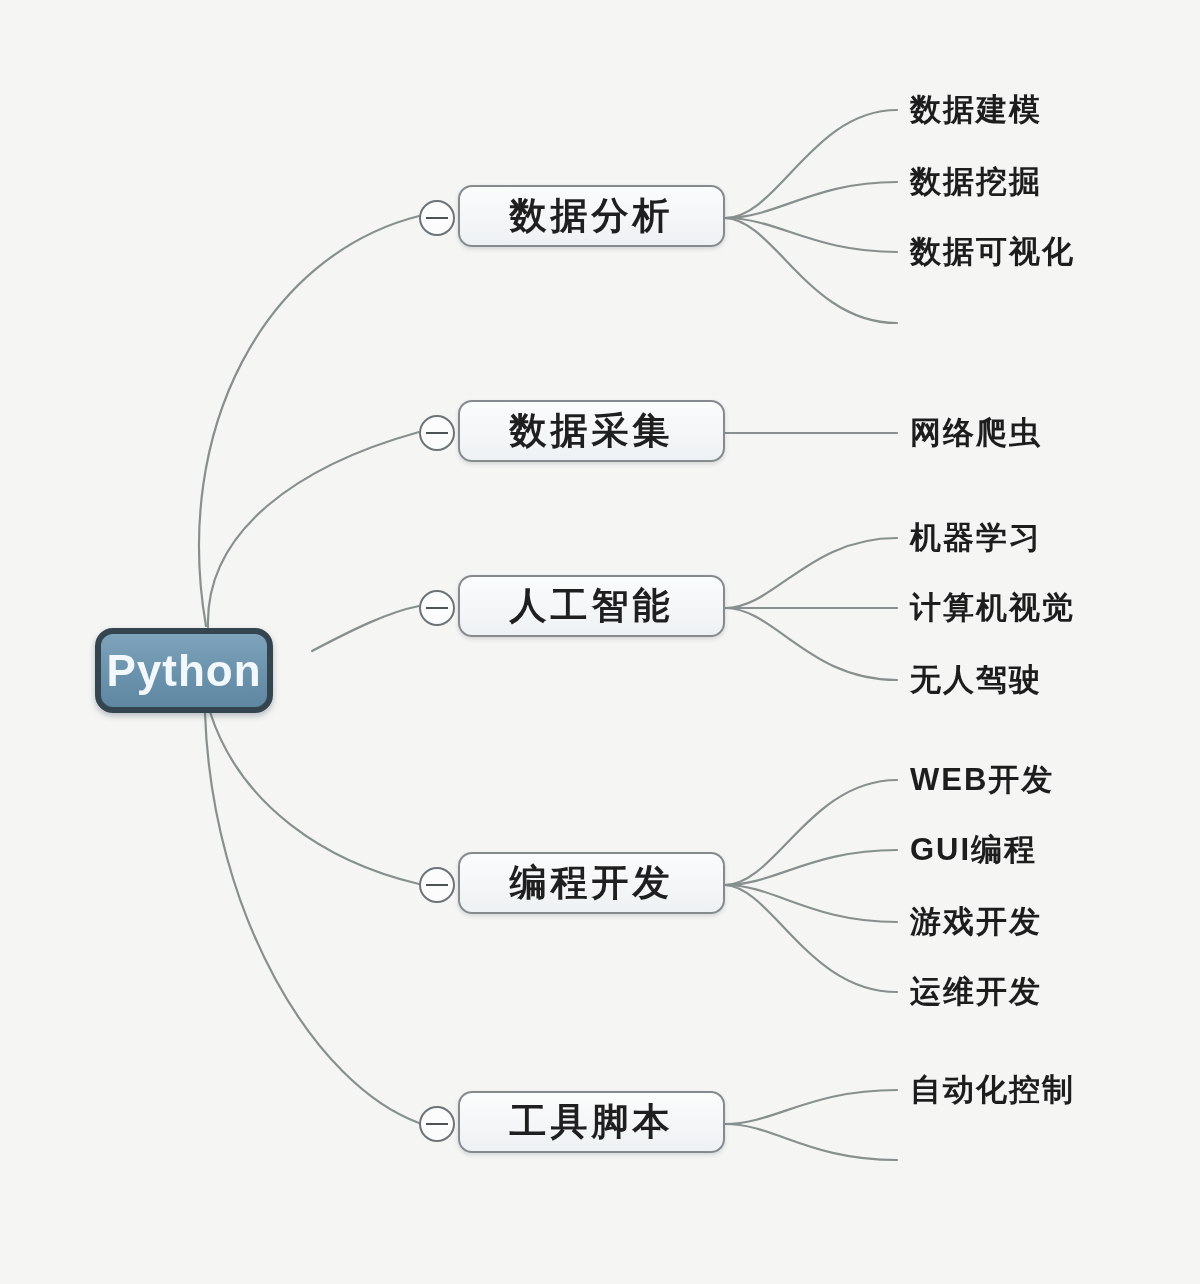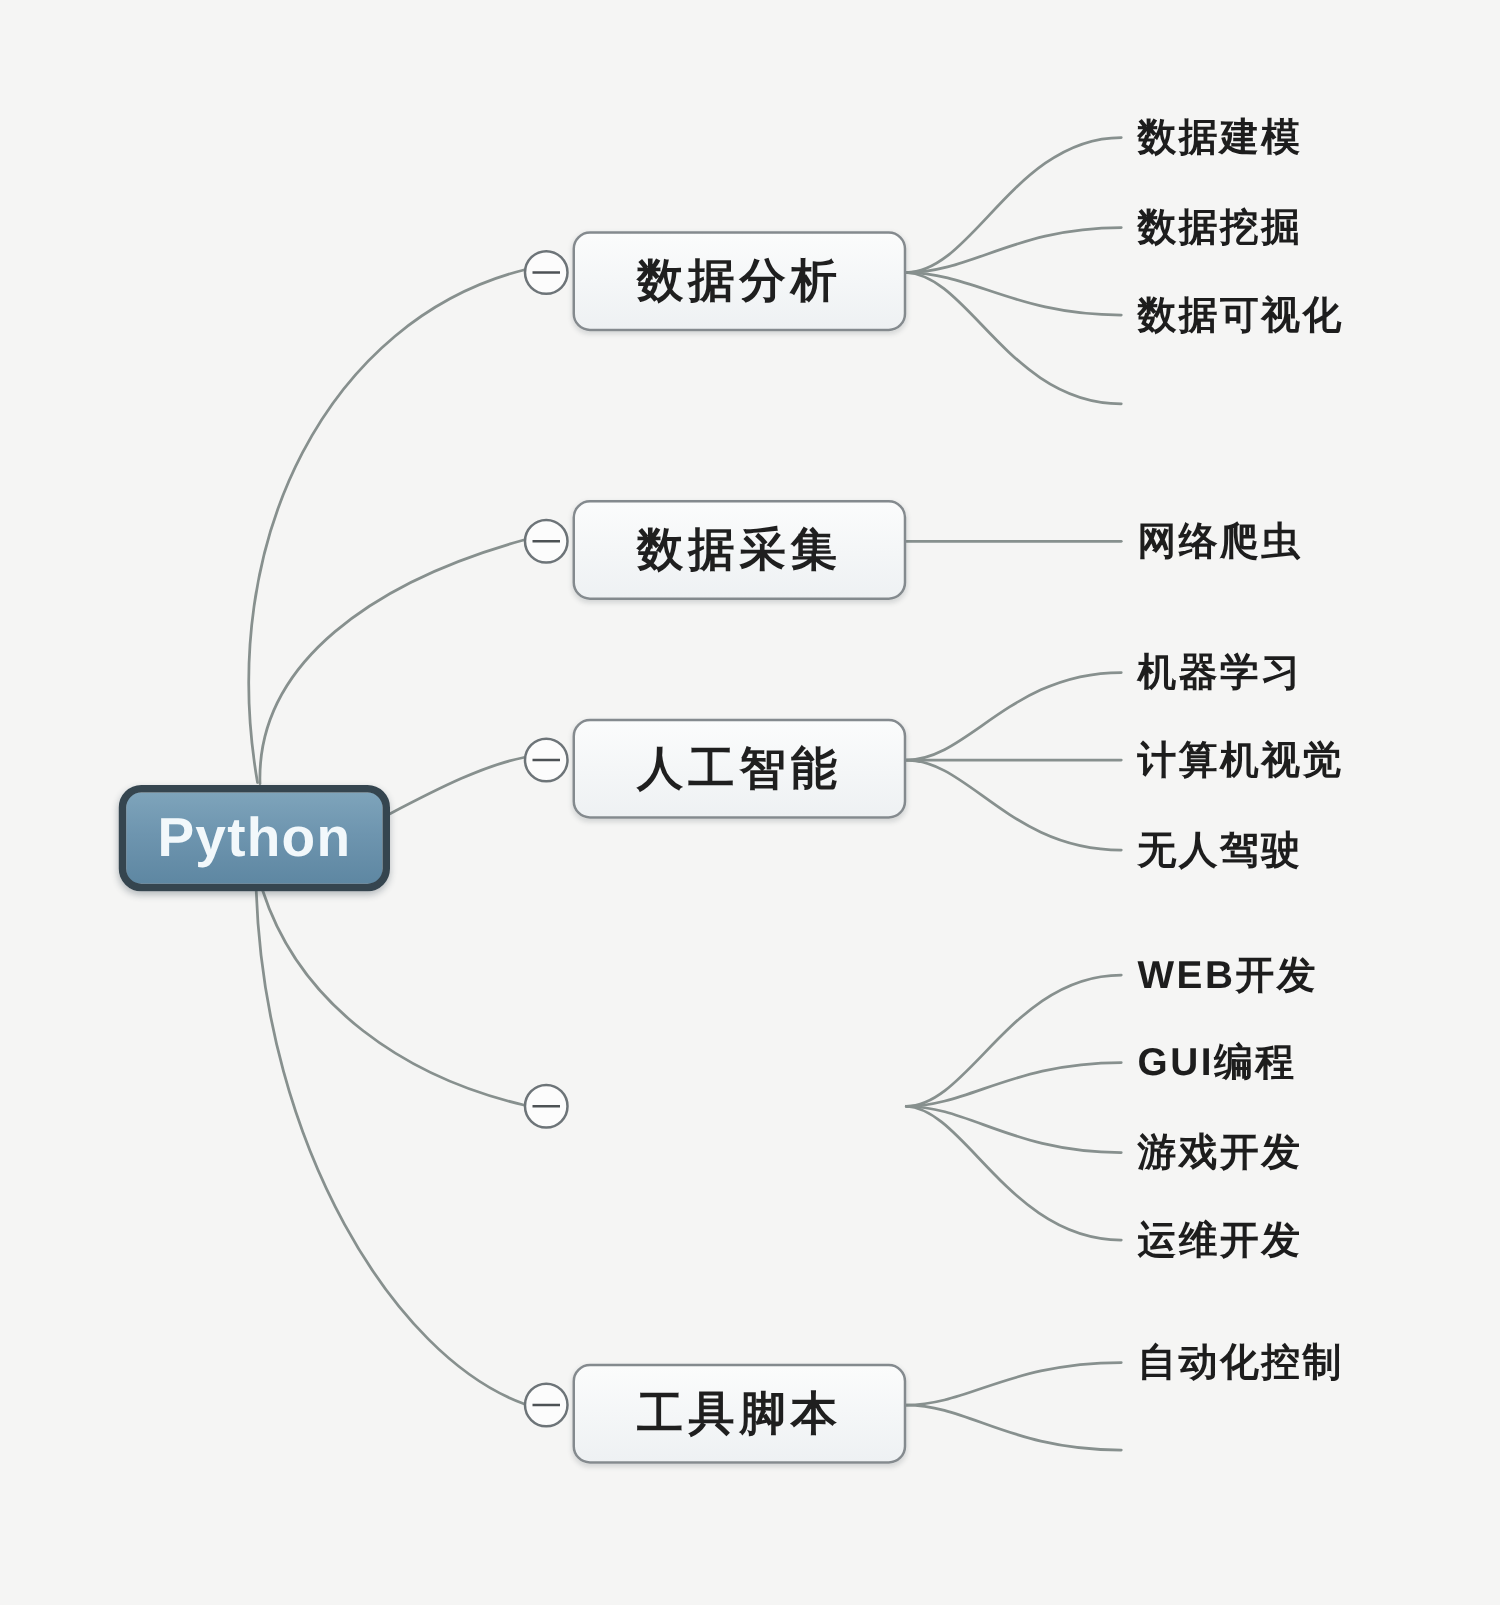--- a/index.html
+++ b/index.html
@@ -24,41 +24,41 @@
   svg.links path {
     fill: none;
     stroke: #87908e;
     stroke-width: 2.2;
     stroke-linecap: round;
   }
   .root-node {
     position: absolute;
     left: 95px;
     top: 628px;
-    width: 217px;
+    width: 178px;
     height: 85px;
     box-sizing: border-box;
     border: 6px solid #35454f;
     border-radius: 18px;
     background: linear-gradient(180deg, #7ea4bb 0%, #6e95af 45%, #5e87a2 100%);
     box-shadow: 0 3px 6px rgba(40,55,70,0.30);
     display: flex;
     align-items: center;
     justify-content: center;
     color: #f2f8fb;
     font-size: 44px;
     font-weight: 700;
     letter-spacing: 1px;
     cursor: pointer;
   }
   .branch-node {
     position: absolute;
     left: 458px;
     width: 267px;
-    height: 80px;
+    height: 62px;
     box-sizing: border-box;
     border: 2.5px solid #848a8e;
     border-radius: 14px;
     background: linear-gradient(180deg, #fbfcfc 0%, #eef1f3 100%);
     box-shadow: 0 2px 4px rgba(60,70,80,0.18);
     display: flex;
     align-items: center;
     justify-content: center;
     color: #1f1f1f;
     font-size: 37px;
@@ -166,20 +166,23 @@
 
   <div class="branch-node" style="top:185px">
     <span>数据分析</span>
   </div>
   <div class="branch-node" style="top:400px">
     <span>数据采集</span>
   </div>
   <div class="branch-node" style="top:575px">
     <span>人工智能</span>
   </div>
+  <div class="branch-node" style="top:852px">
+    <span>编程开发</span>
+  </div>
   <div class="branch-node" style="top:1091px">
     <span>工具脚本</span>
   </div>
 
   <div class="leaf" style="top:110px">数据建模</div>
   <div class="leaf" style="top:182px">数据挖掘</div>
   <div class="leaf" style="top:252px">数据可视化</div>
 
   <div class="leaf" style="top:433px">网络爬虫</div>
 

